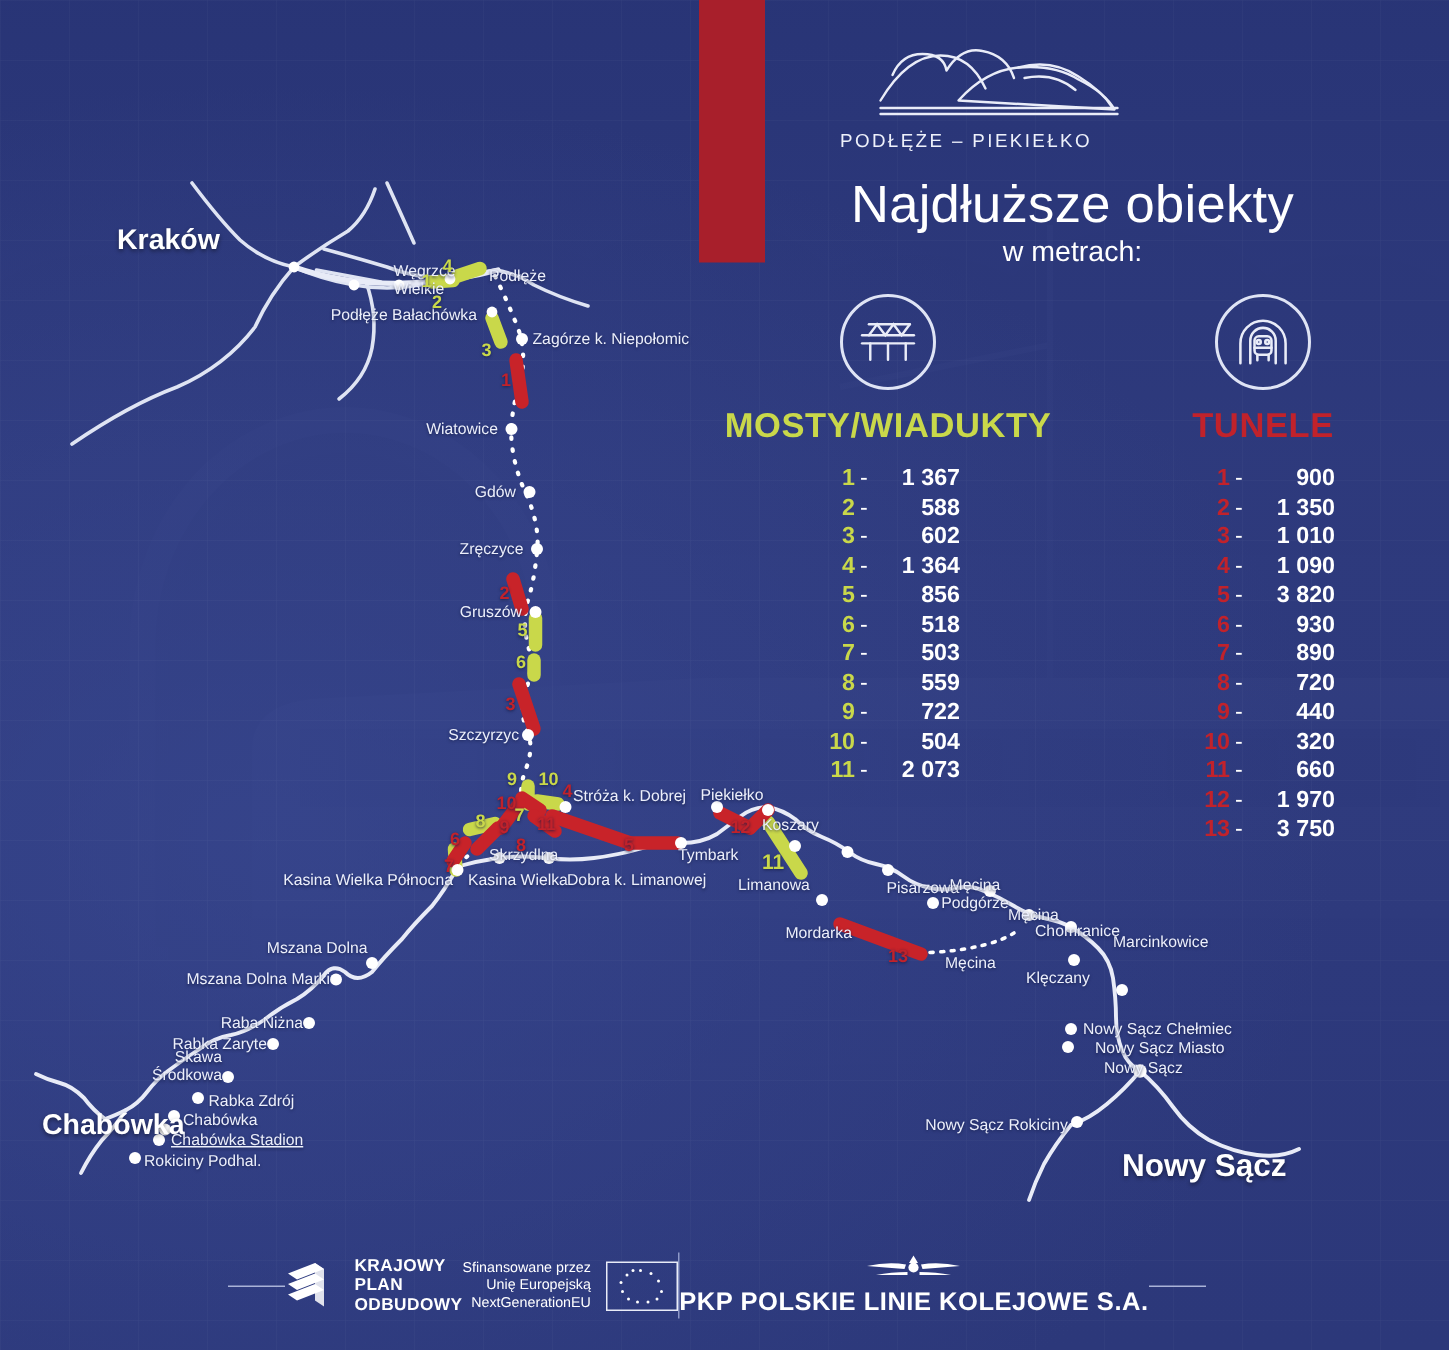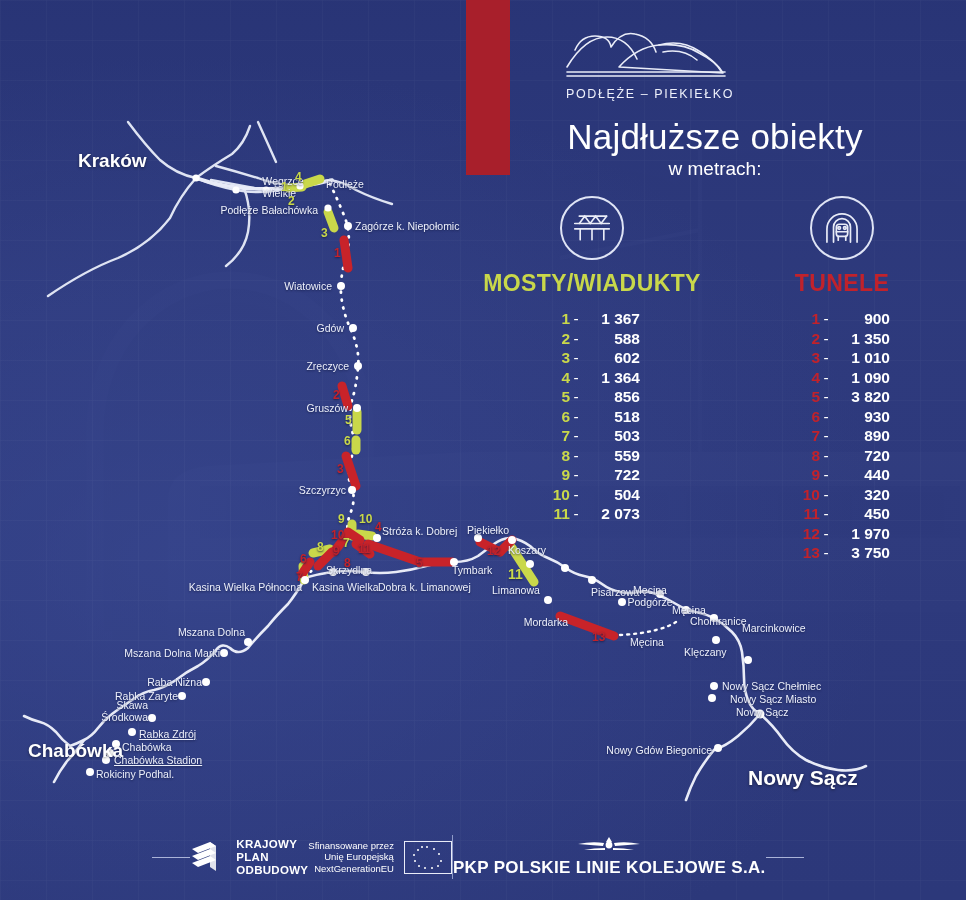--- a/index.html
+++ b/index.html
@@ -23,21 +23,21 @@
   .bg-grid{position:absolute;inset:0;z-index:2;opacity:.05;
     background-image:
       linear-gradient(rgba(255,255,255,.5) 1px, transparent 1px),
       linear-gradient(90deg, rgba(255,255,255,.5) 1px, transparent 1px);
     background-size:46px 40px;}
 
   
   .accent-bar{position:absolute;left:466px;top:0;width:44px;height:175px;background:#a81f2b;z-index:6;}
 
   
-  .brand{position:absolute;left:540px;top:22px;width:220px;z-index:7;text-align:center;}
+  .brand{position:absolute;left:560px;top:22px;width:220px;z-index:7;text-align:left;}
   .brand svg{display:block;margin:0 auto;}
   .brand-name{font-size:12.5px;letter-spacing:1.6px;margin-top:3px;color:#eef1fb;}
 
   .headline{position:absolute;left:470px;top:118px;width:490px;z-index:7;text-align:center;}
   .headline .h1{font-size:35px;font-weight:normal;letter-spacing:.2px;line-height:1.06;}
   .headline .h2{font-size:19px;margin-top:3px;font-weight:normal;}
 
   
   .legend{position:absolute;top:196px;z-index:7;text-align:center;}
   .legend.bridges{left:472px;width:240px;}
@@ -213,21 +213,21 @@
       <li><span class="num">1</span><span class="dash">-</span><span class="val">900</span></li>
       <li><span class="num">2</span><span class="dash">-</span><span class="val">1 350</span></li>
       <li><span class="num">3</span><span class="dash">-</span><span class="val">1 010</span></li>
       <li><span class="num">4</span><span class="dash">-</span><span class="val">1 090</span></li>
       <li><span class="num">5</span><span class="dash">-</span><span class="val">3 820</span></li>
       <li><span class="num">6</span><span class="dash">-</span><span class="val">930</span></li>
       <li><span class="num">7</span><span class="dash">-</span><span class="val">890</span></li>
       <li><span class="num">8</span><span class="dash">-</span><span class="val">720</span></li>
       <li><span class="num">9</span><span class="dash">-</span><span class="val">440</span></li>
       <li><span class="num">10</span><span class="dash">-</span><span class="val">320</span></li>
-      <li><span class="num">11</span><span class="dash">-</span><span class="val">450</span></li>
+      <li><span class="num">11</span><span class="dash">-</span><span class="val">660</span></li>
       <li><span class="num">12</span><span class="dash">-</span><span class="val">1 970</span></li>
       <li><span class="num">13</span><span class="dash">-</span><span class="val">3 750</span></li>
     </ol>
   </div>
 
   <div id="map">
     <svg width="966" height="715" viewBox="0 0 966 715">
       <g fill="none" stroke="#dfe4f3" stroke-width="2.4" stroke-linecap="round" stroke-linejoin="round">
 
         <path d="M128 22 Q146 46 160 60 Q176 74 196 78"></path>
@@ -393,28 +393,28 @@
     <div class="stn-label" style="left:672px;top:504px;">Męcina</div>
     <div class="stn-label" style="left:630px;top:536px;">Męcina</div>
     <div class="stn-label" style="left:690px;top:515px;">Chomranice</div>
     <div class="stn-label" style="left:742px;top:522px;">Marcinkowice</div>
     <div class="stn-label" style="left:684px;top:546px;">Klęczany</div>
     <div class="stn-label r" style="left:245px;top:526px;">Mszana Dolna</div>
     <div class="stn-label r" style="left:220px;top:547px;">Mszana Dolna Marki</div>
     <div class="stn-label r" style="left:202px;top:576px;">Raba Niżna</div>
     <div class="stn-label r" style="left:178px;top:590px;">Rabka Zaryte</div>
     <div class="stn-label r" style="left:148px;top:599px;text-align:right;">Skawa<br>Środkowa</div>
-    <div class="stn-label" style="left:139px;top:628px;text-decoration:underline;">Rabka Zdrój</div>
+    <div class="stn-label" style="left:139px;top:628px;">Rabka Zdrój</div>
     <div class="stn-label" style="left:122px;top:641px;">Chabówka</div>
     <div class="stn-label" style="left:114px;top:654px;text-decoration:underline;">Chabówka Stadion</div>
     <div class="stn-label" style="left:96px;top:668px;">Rokiciny Podhal.</div>
     <div class="stn-label" style="left:722px;top:580px;">Nowy Sącz Chełmiec</div>
     <div class="stn-label" style="left:730px;top:593px;">Nowy Sącz Miasto</div>
     <div class="stn-label" style="left:736px;top:606px;">Nowy Sącz</div>
-    <div class="stn-label r" style="left:712px;top:644px;">Nowy Gdów Biegonice</div>
+    <div class="stn-label r" style="left:712px;top:644px;">Nowy Sącz Rokiciny</div>
 
     
     <div class="obj-num y" style="left:295px;top:70px;">4</div>
     <div class="obj-num y" style="left:281px;top:80px;">1</div>
     <div class="obj-num y" style="left:288px;top:94px;">2</div>
     <div class="obj-num y" style="left:321px;top:126px;">3</div>
     <div class="obj-num r" style="left:334px;top:146px;">1</div>
     <div class="obj-num r" style="left:333px;top:288px;">2</div>
     <div class="obj-num y" style="left:345px;top:313px;">5</div>
     <div class="obj-num y" style="left:344px;top:334px;">6</div>

